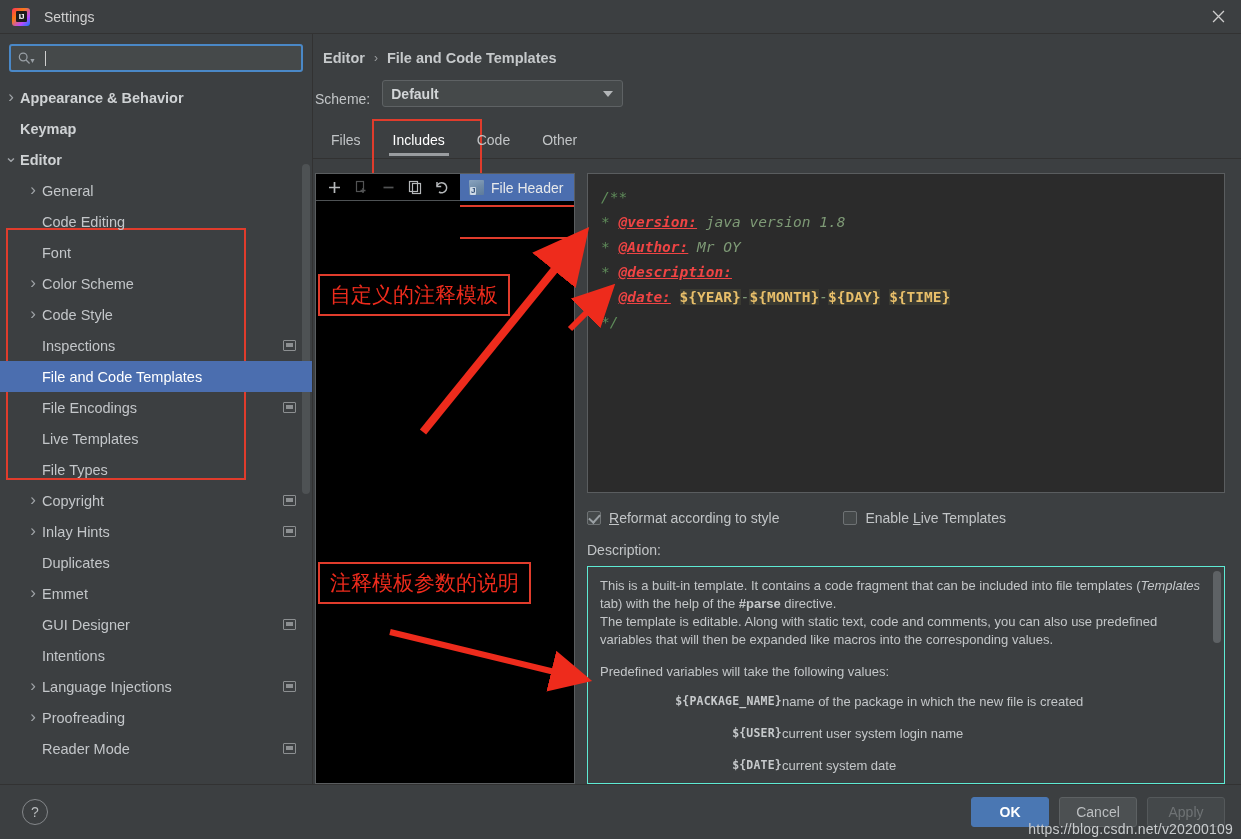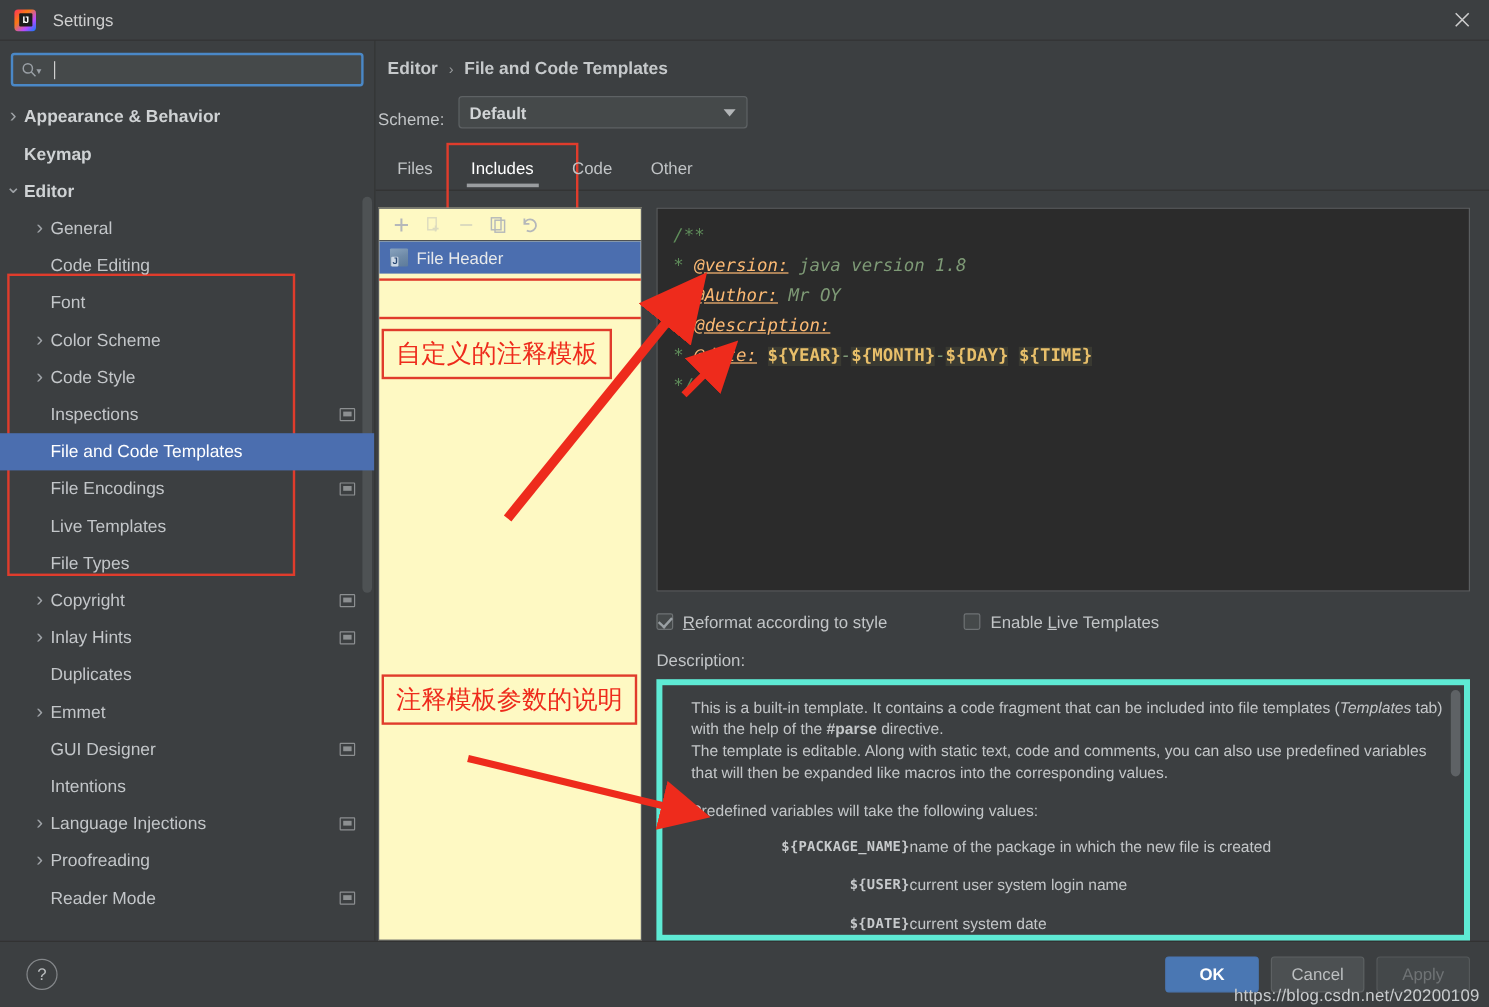--- a/index.html
+++ b/index.html
@@ -67,21 +67,21 @@
   .tabs{display:flex;align-items:flex-end;gap:0;margin-top:16px;padding-left:2px;position:relative;}
   .tab{padding:9px 16px 11px 16px;font-size:14px;color:#c1c4c6;position:relative;}
   .tab.active{color:#ffffff;}
   .tab.active::after{content:"";position:absolute;left:12px;right:12px;bottom:3px;height:3px;background:#9a9da0;}
   .tabs-underline{position:absolute;left:0;right:0;bottom:0;height:1px;background:#323232;}
   .red-tab-box{position:absolute;left:59px;top:-4px;width:106px;height:53px;border:2px solid #e03c2c;pointer-events:none;}
 
   .panes{flex:1;display:flex;min-height:0;padding:14px 16px 0 2px;gap:12px;box-sizing:border-box;}
 
   
-  .listpane{width:220px;flex:none;display:flex;flex-direction:column;border:1px solid #5a5d5f;background:#fef9c3;position:relative;box-sizing:border-box;}
+  .listpane{width:260px;flex:none;display:flex;flex-direction:row;border:1px solid #5a5d5f;background:#000000;position:relative;box-sizing:border-box;}
   .listtoolbar{height:26px;display:flex;align-items:center;gap:3px;padding:0 6px;flex:none;border-bottom:1px solid #4e5254;}
   .tbtn{width:24px;height:22px;display:flex;align-items:center;justify-content:center;color:#b5b8ba;}
   .tbtn svg{display:block;}
   .tbtn.disabled{opacity:.45;}
   .listitems{flex:1;position:relative;overflow:hidden;}
   .litem{height:27px;display:flex;align-items:center;gap:7px;padding-left:9px;box-sizing:border-box;}
   .litem.selected{background:#4b6eaf;}
   .litem .ficon{width:15px;height:15px;flex:none;position:relative;border-radius:1px;
      background:linear-gradient(160deg,#8aa4bf 0%,#6f8ba8 50%,#5d7b9b 100%);}
   .litem .ficon::after{content:"J";position:absolute;left:1px;bottom:0px;font-size:8px;font-weight:bold;color:#2b4a74;background:#cdd9e6;padding:0 1px;line-height:8px;border-radius:1px;}
@@ -90,34 +90,34 @@
   .red-listitem-box{position:absolute;left:-3px;top:31px;width:244px;height:30px;border:2px solid #e03c2c;pointer-events:none;}
 
   .ann{position:absolute;border:2px solid #e03c2c;color:#ee2b1c;font-size:21px;
        font-family:"DejaVu Sans","Liberation Sans",sans-serif;padding:5px 10px;white-space:nowrap;background:transparent;}
 
   
   .editpane{flex:1;min-width:0;display:flex;flex-direction:column;}
   .codebox{height:320px;flex:none;background:#2b2b2b;border:1px solid #5a5d5f;box-sizing:border-box;padding:11px 13px;overflow:hidden;}
   .code{font-family:"DejaVu Sans Mono","Liberation Mono",monospace;font-size:14.5px;line-height:25px;white-space:pre;color:#629755;font-style:italic;}
   .c-doc{color:#5f8c5a;font-style:italic;}
-  .c-tag{color:#fdba74;font-weight:normal;font-style:italic;text-decoration:underline;}
+  .c-tag{color:#ef4444;font-weight:bold;font-style:italic;text-decoration:underline;}
   .c-txt{color:#7e9a76;font-style:italic;}
   .c-var{color:#e8bf6a;font-weight:bold;font-style:normal;background:#3a3a32;}
 
   .checkrow{display:flex;align-items:flex-end;margin-top:17px;gap:0;}
   .chk{display:flex;align-items:center;gap:8px;}
   .chk .box{width:14px;height:14px;border:1px solid #6e7274;background:#45494a;border-radius:2px;position:relative;box-sizing:border-box;}
   .chk.checked .box::after{content:"";position:absolute;left:3px;top:0px;width:5px;height:9px;border:solid #9aa0a4;border-width:0 2px 2px 0;transform:rotate(42deg);}
   .chk .ctext{font-size:14px;color:#c2c5c7;}
   .chk .ctext u{text-decoration:underline;}
   .chk.second{margin-left:64px;}
 
   .desclabel{margin-top:16px;font-size:14px;color:#c2c5c7;}
-  .descbox{margin-top:8px;flex:1;min-height:0;background:#3c3f41;border:5px solid #5eead4;box-sizing:border-box;position:relative;overflow:hidden;padding:10px 14px 0 24px;}
+  .descbox{margin-top:8px;flex:1;min-height:0;background:#3c3f41;border:1px solid #5eead4;box-sizing:border-box;position:relative;overflow:hidden;padding:10px 14px 0 12px;}
   .descbox p{margin:0;font-size:13px;line-height:18px;color:#c3c6c8;}
   .descbox p.gap{margin-top:14px;}
   .descbox i{font-style:italic;}
   .descbox b{font-weight:bold;}
   .vartable{margin-top:13px;}
   .varrow{display:flex;margin-bottom:17px;text-align:right;}
   .varname{width:182px;flex:none;font-family:"DejaVu Sans Mono","Liberation Mono",monospace;font-size:11.5px;font-weight:bold;color:#c7cacc;letter-spacing:.2px;}
   .vardesc{font-size:13px;color:#c3c6c8;}
   .desc-scroll{position:absolute;right:3px;top:4px;width:8px;height:72px;background:#5e6265;border-radius:4px;}
 

